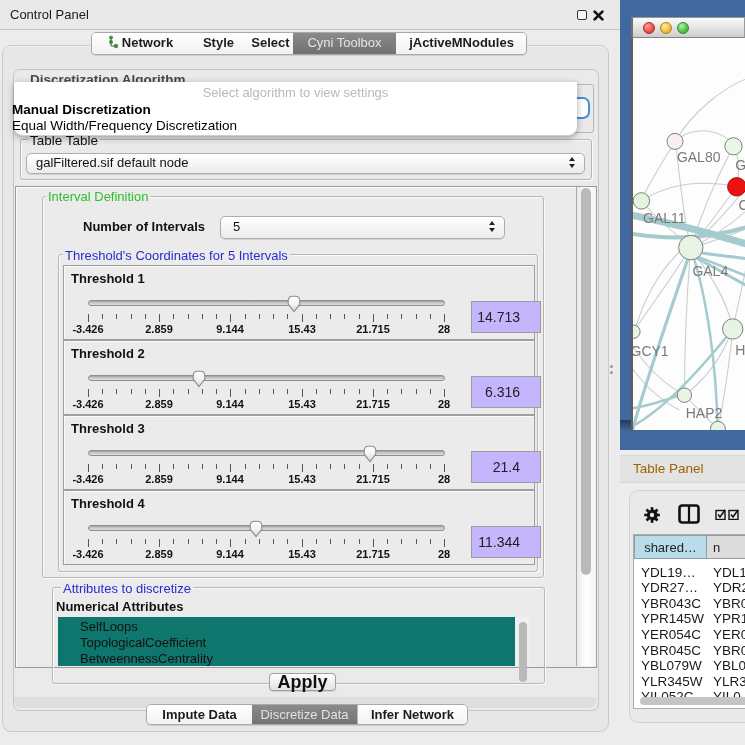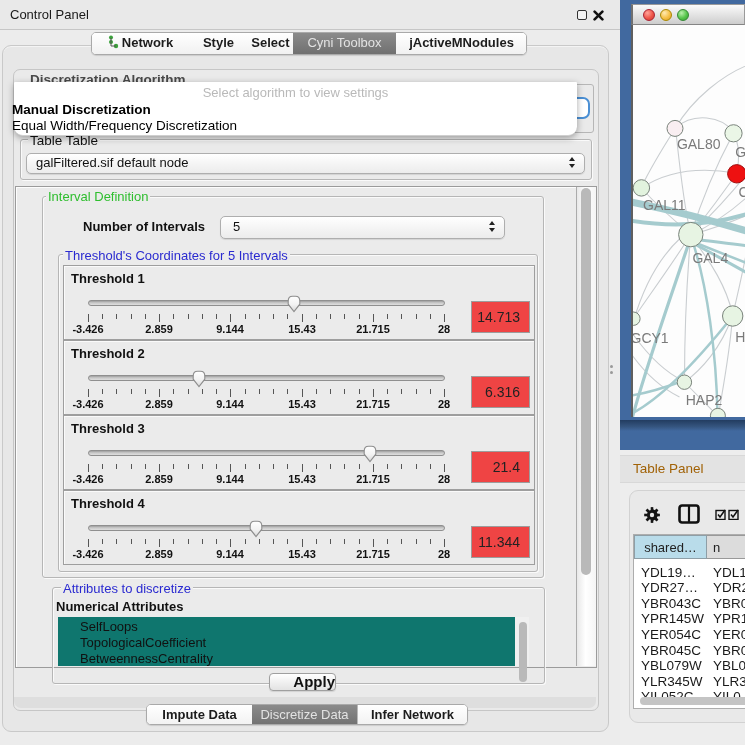--- a/index.html
+++ b/index.html
@@ -32,32 +32,32 @@
   #mainsb{left:576px;top:187px;width:19px;height:479px;background:linear-gradient(90deg,#e8e8e8,#ffffff 45%,#f4f4f4);border-left:1px solid #ababab;}
   #mainthumb{left:4px;top:1px;width:10px;height:387px;background:#b9b9b9;border-radius:6px;}
   
   .spanel{position:absolute;left:63px;width:470px;height:73px;background:#ebebeb;border:1px solid #9e9e9e;box-shadow:inset 1px 1px 0 #fafafa;}
   .sphead{position:absolute;left:7px;top:5px;font-size:13px;font-weight:bold;color:#111;}
   .track{position:absolute;left:24px;top:34px;width:357px;height:6px;background:linear-gradient(#9e9e9e,#c9c9c9 45%,#dedede);border:1px solid #8f8f8f;border-radius:4px;box-sizing:border-box;}
   .ticksminor{position:absolute;left:24px;top:48px;width:358px;height:5px;background:repeating-linear-gradient(to right,#555 0px,#555 1px,transparent 1px,transparent 14.24px);}
   .tickmaj{position:absolute;top:48px;width:1px;height:8px;background:#555;}
   .tlab{position:absolute;top:57px;width:60px;text-align:center;font-size:11px;font-weight:bold;color:#111;}
   .thumb{position:absolute;top:29px;}
-  .vbox{position:absolute;left:407px;top:35px;width:48px;height:30px;background:#ef4444;border:1px solid #9c9c9c;font-size:14px;color:#222;text-align:right;line-height:30px;padding-right:9px;}
+  .vbox{position:absolute;left:407px;top:35px;width:48px;height:30px;background:#c4b5fd;border:1px solid #9c9c9c;font-size:14px;color:#222;text-align:right;line-height:30px;padding-right:20px;}
   
   #numlist{left:58px;top:617px;width:457px;height:49px;background:#0f766e;font-size:13px;color:#111;}
   #listsb{left:515px;top:617px;width:14px;height:49px;background:#f0f0f0;}
   #listthumb{left:4px;top:5px;width:8px;height:60px;background:#b9b9b9;border-radius:5px;}
   
-  #applybtn{left:269px;top:673px;width:65px;height:16px;background:linear-gradient(#ffffff,#eeeeee 60%,#e3e3e3);border:1px solid #9f9f9f;border-radius:4px;text-align:right;font-size:15px;font-weight:bold;color:#111;line-height:16px;box-shadow:0 1px 1px rgba(0,0,0,.1);}
+  #applybtn{left:269px;top:673px;width:65px;height:16px;background:linear-gradient(#ffffff,#eeeeee 60%,#e3e3e3);border:1px solid #9f9f9f;border-radius:4px;text-align:center;font-size:18px;font-weight:bold;color:#111;line-height:16px;box-shadow:0 1px 1px rgba(0,0,0,.1);}
   
   #bottabs{left:146px;top:704px;width:320px;height:19px;border:1px solid #a9a9a9;border-radius:5px;overflow:hidden;background:#fff;box-shadow:0 1px 1px rgba(0,0,0,.12);}
   
   #bluebg{left:620px;top:0;width:125px;height:450px;background:#41699f;}
-  #netwin{left:631px;top:4px;width:103px;height:413px;}
+  #netwin{left:631px;top:17px;width:103px;height:413px;}
   #nettitle{left:0;top:0;width:114px;height:21px;background:linear-gradient(#fbfbfb,#cdcdcd);border:1px solid #9a9a9a;border-left:2px solid #707070;border-bottom:1px solid #858585;box-sizing:border-box;}
   .light{position:absolute;top:4px;width:12px;height:12px;border-radius:50%;box-sizing:border-box;}
   #netcanvas{left:0;top:21px;width:114px;height:392px;background:#fdfdfd;border-left:2px solid #5f5f5f;box-sizing:border-box;}
   #netshadow{left:620px;top:420px;width:125px;height:11px;background:linear-gradient(#223c60,#35557f 60%,#41699f);}
   #tpheaderbg{left:620px;top:450px;width:125px;height:295px;background:#ededed;}
   #tpheader{left:620px;top:455px;width:125px;height:26px;background:#e3e3e3;border-top:1px solid #d8d8d8;border-bottom:1px solid #d8d8d8;}
   #tpheadertxt{left:13px;top:5px;font-size:13.5px;color:#a16207;}
   #card{left:629px;top:490px;width:124px;height:231px;background:#e9e9e9;border:1px solid #d2d2d2;border-radius:9px;}
   #tbl{left:633px;top:534px;width:112px;height:175px;background:#fff;border:1px solid #adadad;border-right:none;box-sizing:border-box;overflow:hidden;}
   #th1{left:0px;top:0px;width:73px;height:24px;background:#b9dcea;border:1px solid #8e9ea6;box-sizing:border-box;text-align:center;line-height:23px;font-size:13px;color:#222;}

